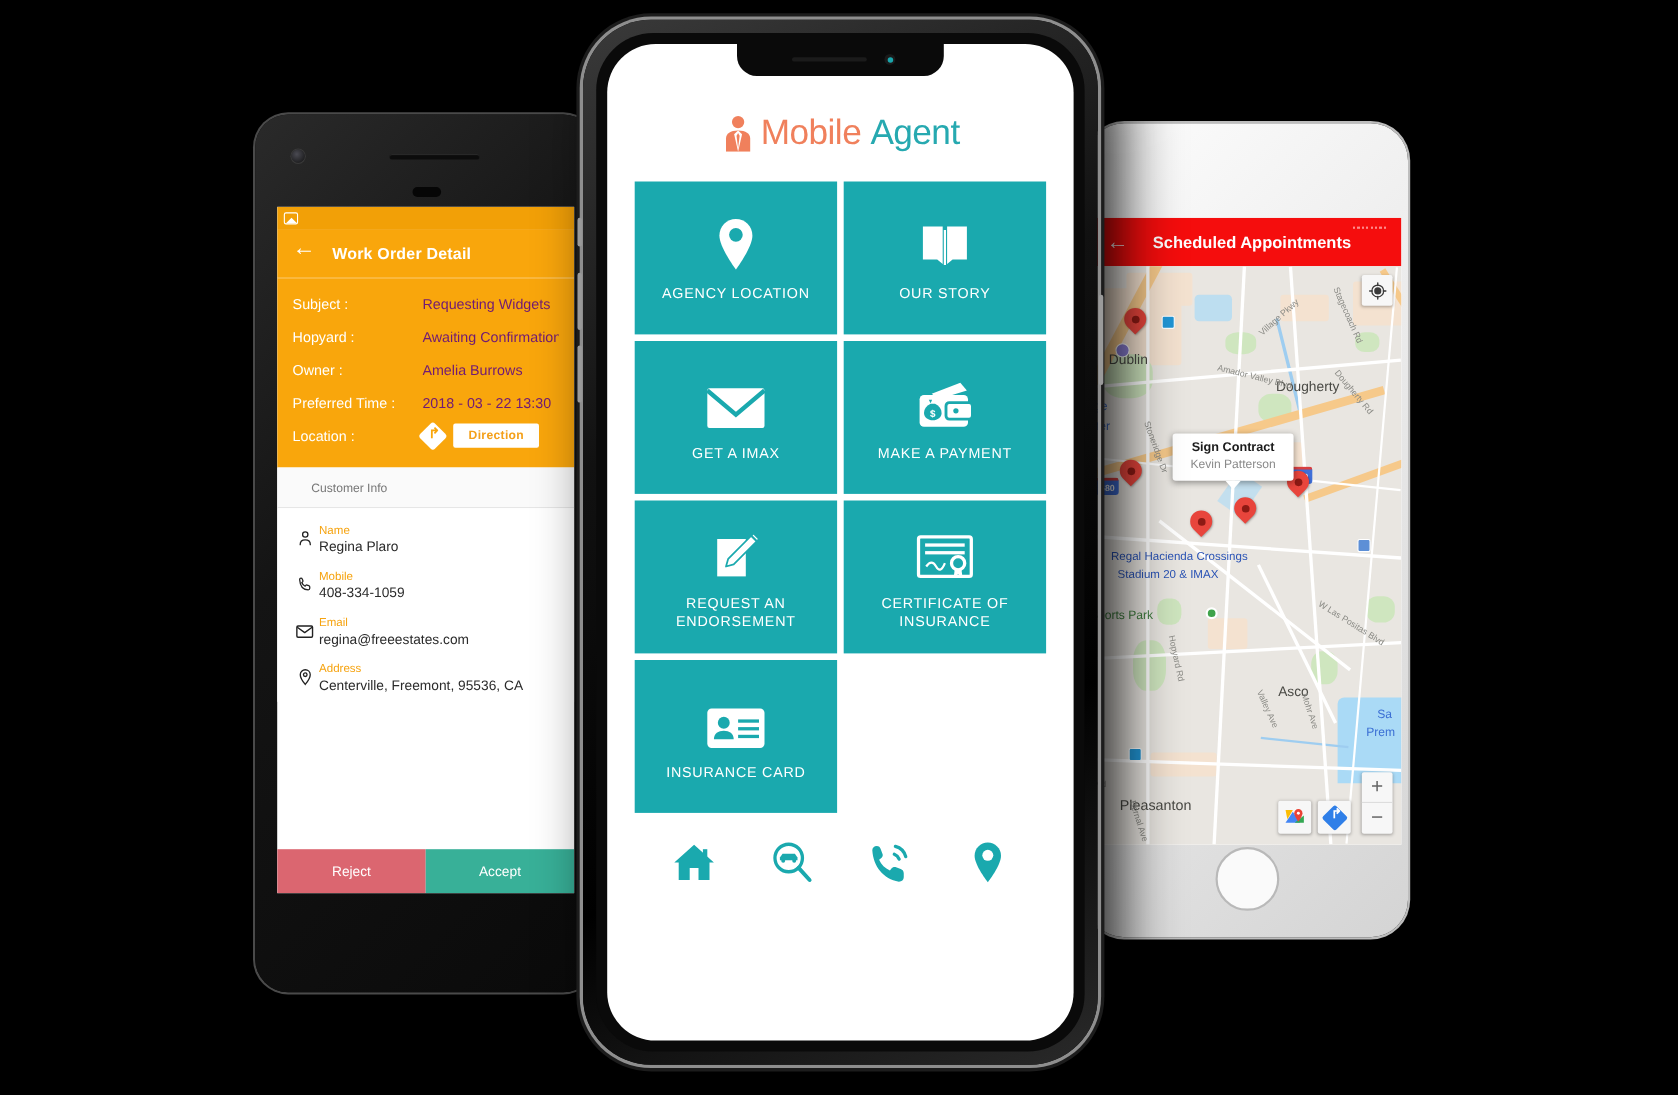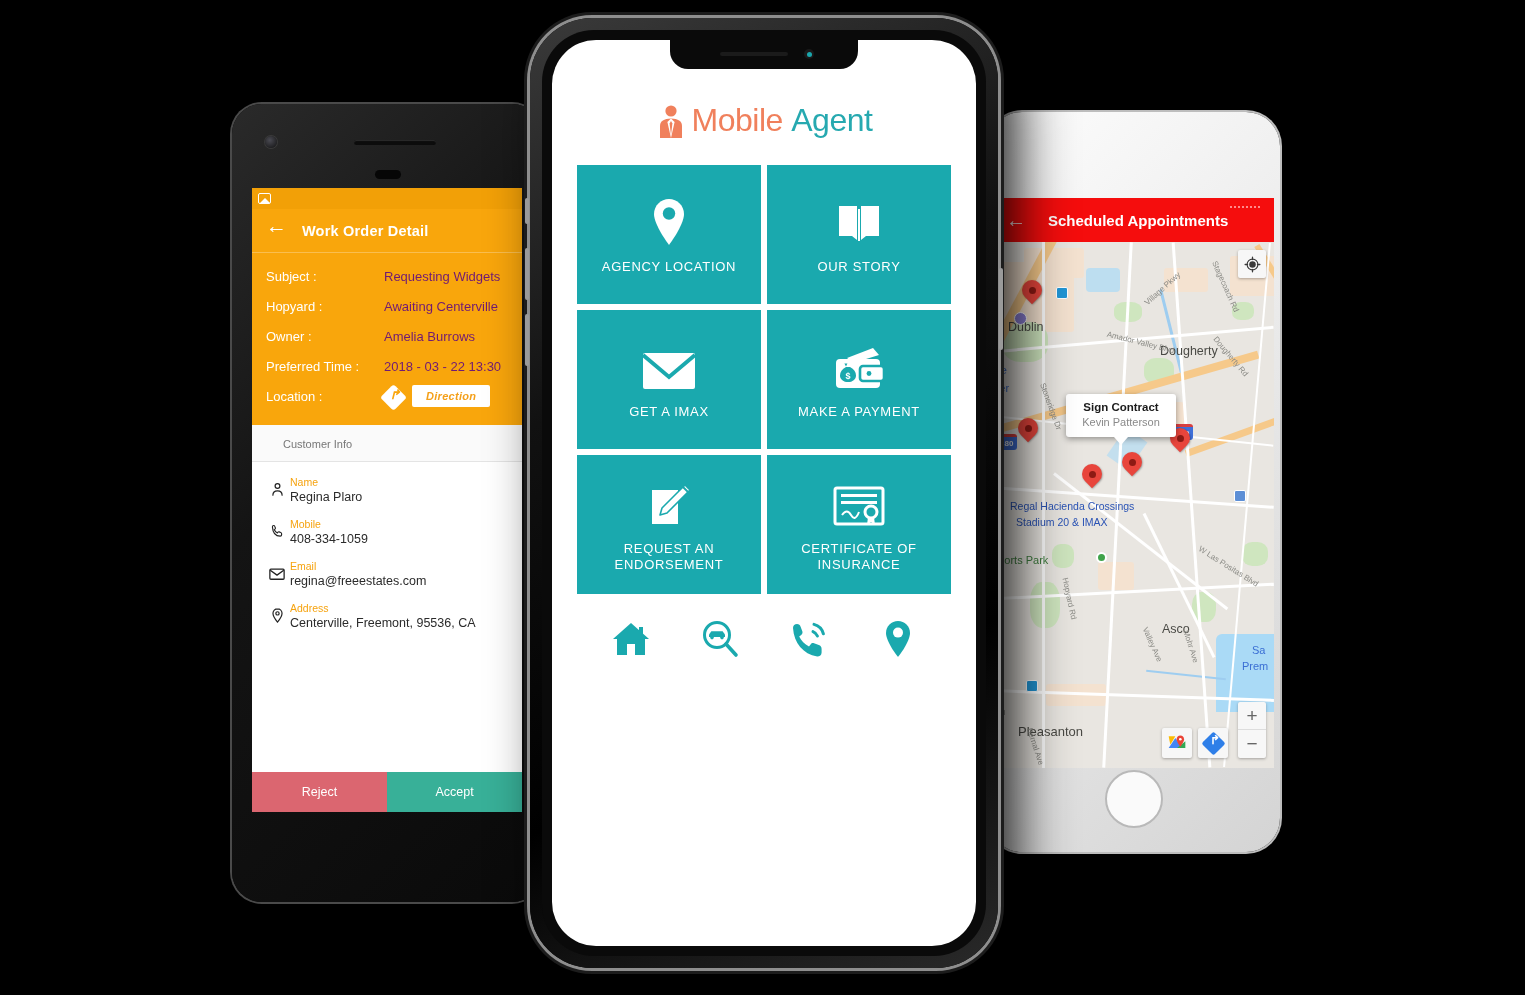--- a/index.html
+++ b/index.html
@@ -28,21 +28,21 @@
                       border-left:5px solid transparent; border-right:5px solid transparent; border-bottom:5px solid #fff; }
   .pl-appbar { height:44px; background:#f9a60c; display:flex; align-items:center; padding:0 14px;
                border-bottom:1px solid rgba(255,255,255,.28); }
   .pl-back { width:22px; height:22px; position:relative; flex:0 0 auto; }
   .pl-back:before { content:"←"; position:absolute; left:0; top:-5px; font-size:21px; color:#fff; line-height:1; }
   .pl-title { color:#fff; font-size:14.5px; font-weight:bold; margin-left:14px; letter-spacing:.2px; }
   .pl-detail { background:#f9a60c; padding:10px 14px 12px; }
   .pl-row { display:flex; align-items:center; min-height:26px; margin-bottom:4px; }
   .pl-k { color:#fff; font-size:13px; width:118px; flex:0 0 auto; }
   .pl-v { color:#701a75; font-size:13px; white-space:nowrap; overflow:hidden; }
-  .dir-wrap { display:flex; align-items:flex-end;font-style:italic; }
+  .dir-wrap { display:flex; align-items:center; }
   .icon-directions { width:19px; height:19px; background:#fff; transform:rotate(45deg); border-radius:3px;
                      position:relative; flex:0 0 auto; }
   .icon-directions:after { content:"↱"; position:absolute; left:3px; top:-1px; transform:rotate(-45deg);
                            font-size:13px; color:#f9a60c; font-weight:bold; }
   .dir-btn { background:#fff; color:#f4a01a; font-size:11px; font-weight:bold; padding:5px 14px;
              margin-left:9px; border-radius:2px; letter-spacing:.3px; }
   .pl-ci-head { background:#fafafa; border-bottom:1px solid #e4e4e4; padding:9px 31px; }
   .pl-ci-head span { font-size:11px; color:#777; }
   .pl-body { background:#fff; padding:8px 0 0; }
   .ci-row { display:flex; align-items:flex-start; padding:5px 14px 6px 12px; }
@@ -166,21 +166,21 @@
         <span class="pl-title">Work Order Detail</span>
       </div>
 
       <div class="pl-detail">
         <div class="pl-row">
           <span class="pl-k">Subject :</span>
           <span class="pl-v">Requesting Widgets</span>
         </div>
         <div class="pl-row">
           <span class="pl-k">Hopyard :</span>
-          <span class="pl-v">Awaiting Centerville</span>
+          <span class="pl-v">Awaiting Confirmation</span>
         </div>
         <div class="pl-row">
           <span class="pl-k">Owner :</span>
           <span class="pl-v">Amelia Burrows</span>
         </div>
         <div class="pl-row">
           <span class="pl-k">Preferred Time :</span>
           <span class="pl-v">2018 - 03 - 22  13:30</span>
         </div>
         <div class="pl-row">
@@ -477,20 +477,33 @@
                 <rect x="8" y="8" width="36" height="3" fill="#fff"></rect>
                 <rect x="8" y="15" width="36" height="3" fill="#fff"></rect>
                 <path d="M9 29 q5-7 9 0 t8-3" fill="none" stroke="#fff" stroke-width="2"></path>
                 <circle cx="38" cy="26" r="6" fill="none" stroke="#fff" stroke-width="3"></circle>
                 <path d="M35 31 L34 39 L38 36 L42 39 L41 31" fill="#fff"></path>
               </svg>
             </span>
             <span class="tile-lab">CERTIFICATE OF INSURANCE</span>
           </div>
 
+          <div class="tile">
+            <span class="tile-ico">
+              <svg width="54" height="38" viewBox="0 0 54 38">
+                <rect x="1" y="1" width="52" height="36" rx="4" fill="#fff"></rect>
+                <circle cx="16" cy="14" r="5.4" fill="#1aa9ae"></circle>
+                <path d="M7 29c0-5 4-7.6 9-7.6s9 2.6 9 7.6z" fill="#1aa9ae"></path>
+                <rect x="29" y="11" width="19" height="3" fill="#1aa9ae"></rect>
+                <rect x="29" y="18" width="19" height="3" fill="#1aa9ae"></rect>
+                <rect x="29" y="25" width="19" height="3" fill="#1aa9ae"></rect>
+              </svg>
+            </span>
+            <span class="tile-lab">INSURANCE CARD</span>
+          </div>
         </div>
 
         <div class="navbar">
           <span class="nav-ico">
             <svg width="40" height="36" viewBox="0 0 40 36">
               <path d="M20 2 L38 18 L34 18 L34 34 L24 34 L24 23 L16 23 L16 34 L6 34 L6 18 L2 18 Z" fill="#1aa9ae"></path>
               <rect x="28" y="6" width="4" height="7" fill="#1aa9ae"></rect>
             </svg>
           </span>
           <span class="nav-ico">

